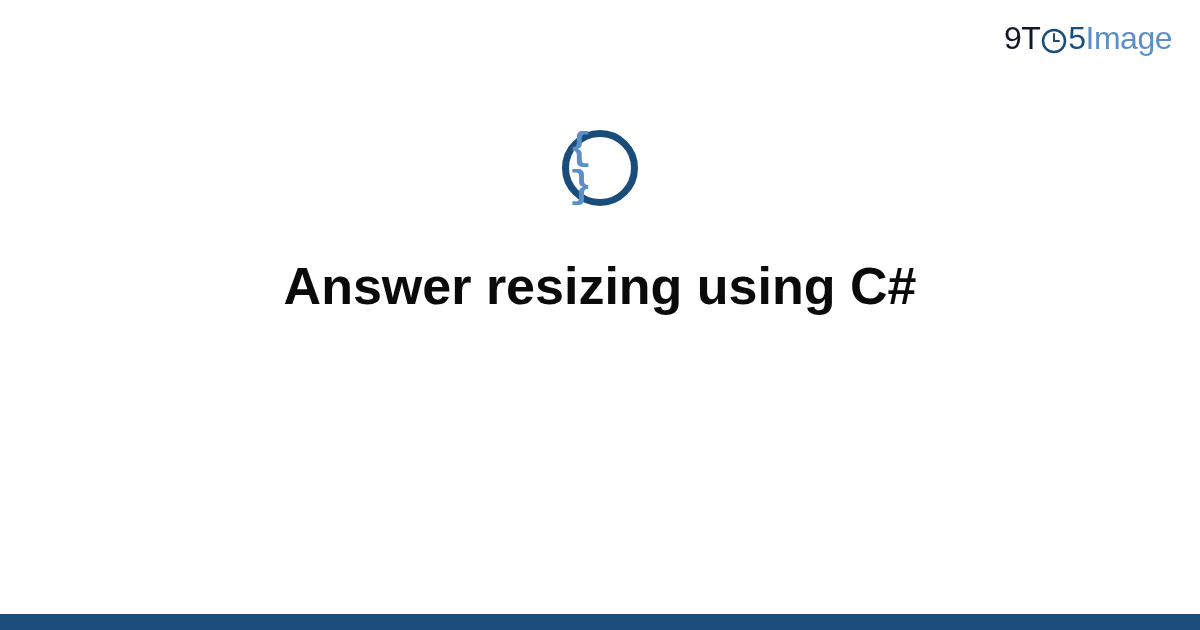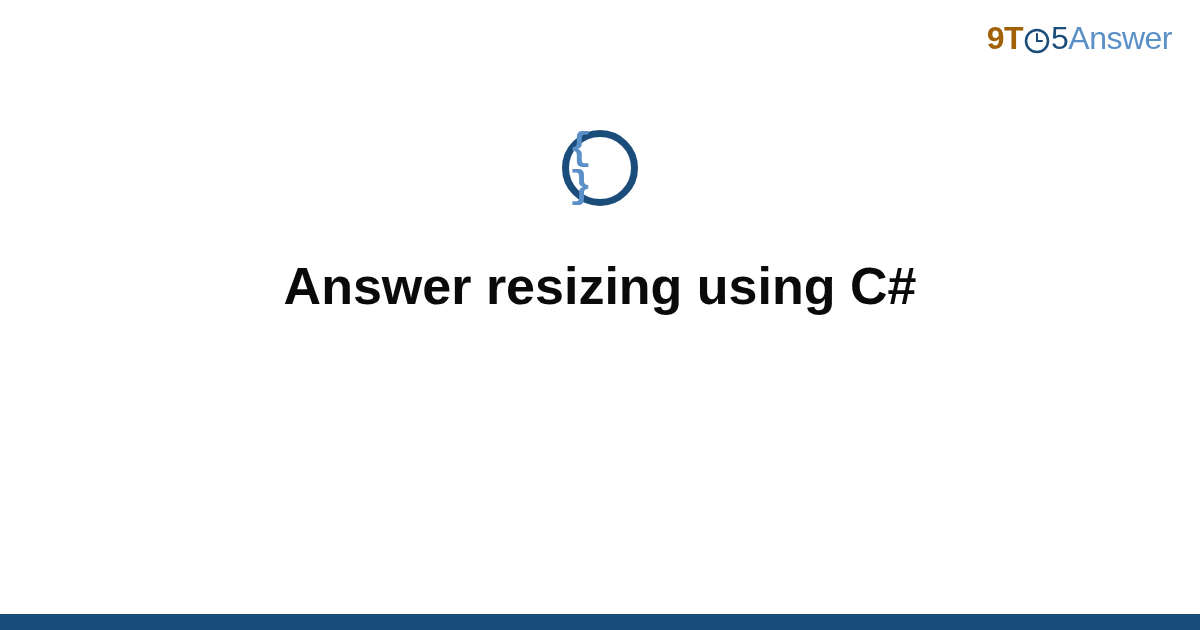--- a/index.html
+++ b/index.html
@@ -21,22 +21,22 @@
       right: 28px;
       display: flex;
       align-items: center;
     }
     .logo-text {
       font-size: 32px;
       font-weight: 400;
       letter-spacing: -0.5px;
     }
     .logo-9t {
-      color: #a16207;
-      font-weight: 700;
+      color: #0f172a;
+      font-weight: 400;
     }
     .logo-clock {
       display: inline-flex;
       align-items: center;
       justify-content: center;
       vertical-align: middle;
       margin: 0 1px;
     }
     .logo-5 {
       color: #1a4d7a;
@@ -92,21 +92,21 @@
 <body>
 
 <div class="header">
   <span class="logo-text">
     <span class="logo-9t">9T</span><span class="logo-clock">
         <svg width="26" height="26" viewBox="0 0 26 26">
           <circle cx="13" cy="13" r="11" fill="none" stroke="#1a4d7a" stroke-width="2.5"></circle>
           <line x1="13" y1="13" x2="13" y2="6" stroke="#1a4d7a" stroke-width="2" stroke-linecap="round"></line>
           <line x1="13" y1="13" x2="18" y2="13" stroke="#1a4d7a" stroke-width="2" stroke-linecap="round"></line>
         </svg>
-      </span><span class="logo-5">5</span><span class="logo-answer">Answer</span>
+      </span><span class="logo-5">5</span><span class="logo-answer">Image</span>
   </span>
 </div>
 
 <div class="main-content">
   <div class="circle-icon">
     <span class="braces">{ }</span>
   </div>
   <h1 class="title">Answer resizing using C#</h1>
 </div>
 

